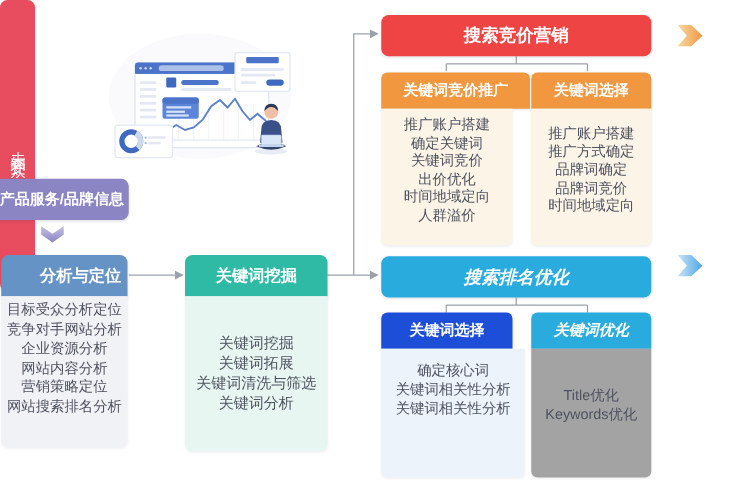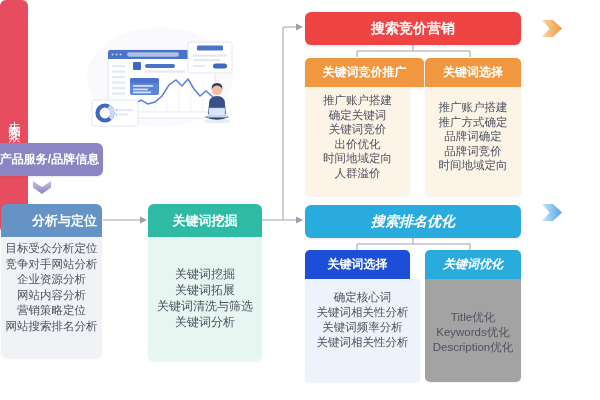--- a/index.html
+++ b/index.html
@@ -207,29 +207,27 @@
 
   <div id="seo-hdr" class="hdr">
     <span>搜索排名优化</span>
   </div>
   <div id="seo1-hdr" class="hdr">
     <span>关键词选择</span>
   </div>
   <div id="seo1-bdy" class="bdy">
     <div class="item">确定核心词</div>
     <div class="item">关键词相关性分析</div>
-    <div class="item">关键词频率分析</div>
     <div class="item">关键词相关性分析</div>
   </div>
   <div id="seo2-hdr" class="hdr">
     <span>关键词优化</span>
   </div>
   <div id="seo2-bdy" class="bdy">
     <div class="item">Title优化</div>
     <div class="item">Keywords优化</div>
-    <div class="item">Description优化</div>
   </div>
 
   <div id="audience">
     <span>未知受众</span>
   </div>
 
 </div>
 
 </body></html>

